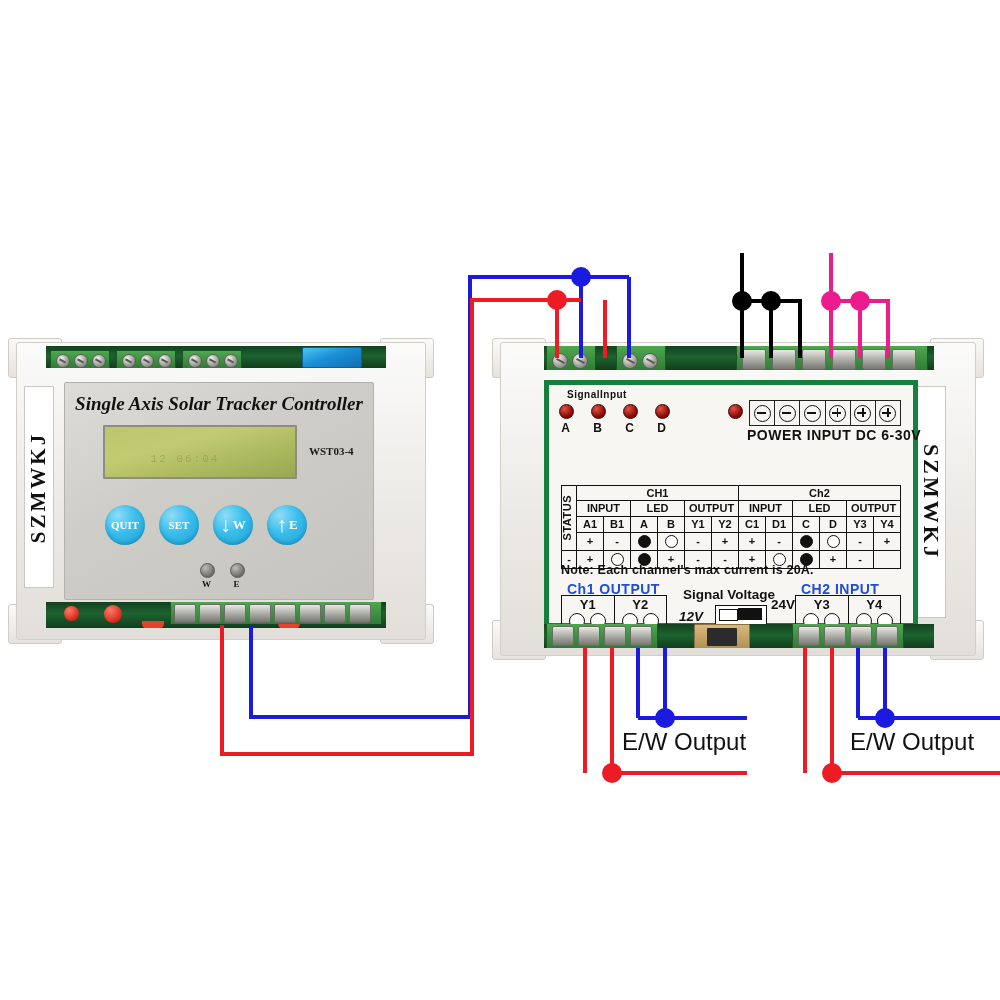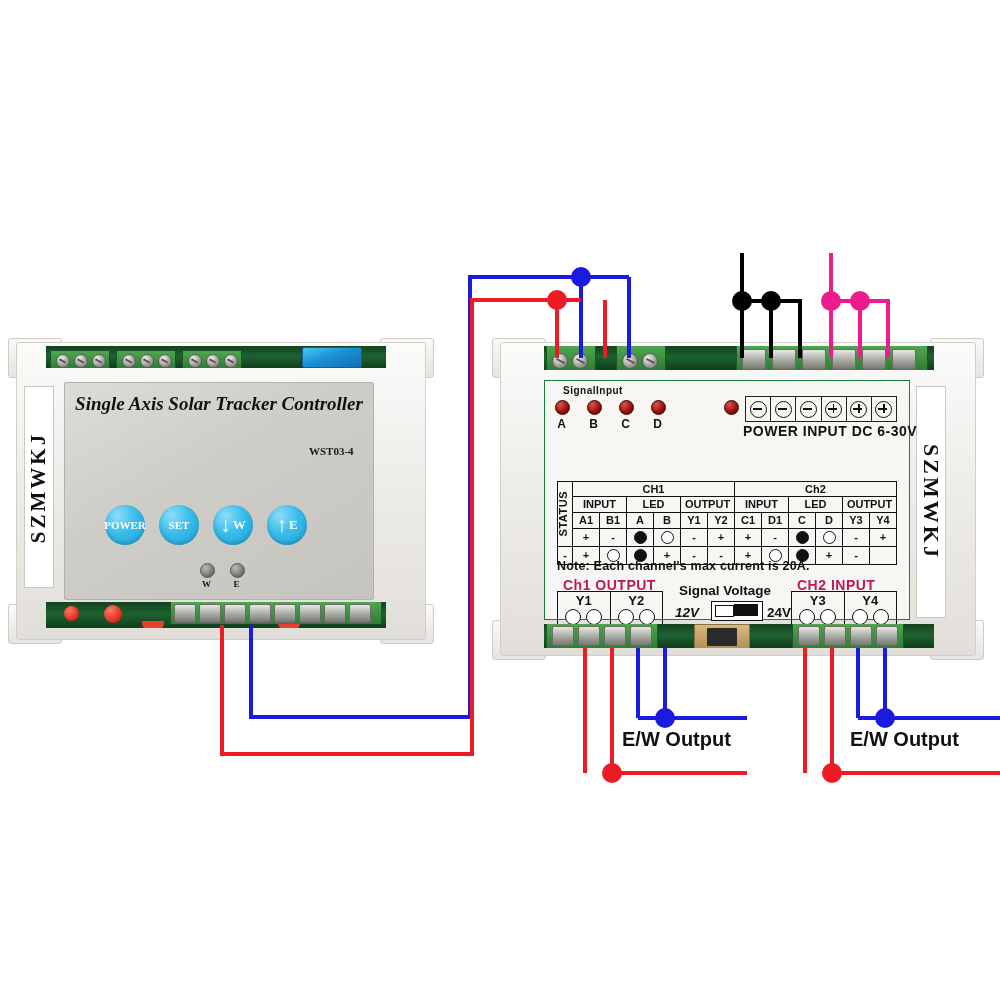--- a/index.html
+++ b/index.html
@@ -75,21 +75,21 @@
 
   
   .brand{position:absolute;background:#fff;border:1px solid #cbc8c2;
          display:flex;align-items:center;justify-content:center;overflow:hidden;}
   .brand span{font-family:"Liberation Serif",serif;font-weight:bold;
               white-space:nowrap;color:#111;letter-spacing:3px;}
   .brand.up span{transform:rotate(-90deg);}
   .brand.down span{transform:rotate(90deg);}
 
   
-  .relayface{position:absolute;background:#f7f6f3;border:1px solid #15803d;}
+  .relayface{position:absolute;background:#f7f6f3;border:5px solid #15803d;}
   .sig-lbl{position:absolute;font-size:10px;font-weight:bold;color:#111;
            font-family:"Liberation Sans",sans-serif;letter-spacing:.5px;white-space:nowrap;}
   .redled{position:absolute;border-radius:50%;
           background:radial-gradient(circle at 34% 28%,#e0534a,#8d0d08 62%,#4d0502 100%);
           border:1px solid #3a0402;}
   .abcd{position:absolute;font-size:12px;font-weight:bold;color:#111;text-align:center;
         font-family:"Liberation Sans",sans-serif;}
   .pwrbox{position:absolute;border:1px solid #222;display:flex;}
   .pwrbox .cell{flex:1;border-right:1px solid #222;display:flex;
                 align-items:center;justify-content:center;}
@@ -113,38 +113,38 @@
   .statuscell div{writing-mode:vertical-rl;transform:rotate(180deg);
         font-size:11px;font-weight:bold;letter-spacing:.5px;white-space:nowrap;}
   .dot{display:inline-block;width:11px;height:11px;border-radius:50%;
        border:1.4px solid #111;vertical-align:middle;}
   .dot.filled{background:#111;}
   .dot.open{background:#fff;}
   .note{position:absolute;font-size:12.5px;font-weight:bold;color:#111;
         font-family:"Liberation Sans",sans-serif;white-space:nowrap;letter-spacing:.2px;}
 
   
-  .outlbl{position:absolute;font-size:14px;font-weight:bold;color:#be185d;
+  .outlbl{position:absolute;font-size:14px;font-weight:bold;color:#1d4ed8;
           font-family:"Liberation Sans",sans-serif;white-space:nowrap;letter-spacing:.5px;}
   .outbox{position:absolute;border:1.3px solid #111;display:flex;}
   .outbox .half{flex:1;border-right:1.3px solid #111;position:relative;}
   .outbox .half:last-child{border-right:none;}
   .outbox .hlbl{position:absolute;top:1px;left:0;width:100%;text-align:center;
         font-size:13px;font-weight:bold;color:#111;font-family:"Liberation Sans",sans-serif;}
   .outbox .ring{position:absolute;top:17px;width:14px;height:14px;border-radius:50%;
         border:1.5px solid #111;background:#fff;}
 
   .sv-lbl{position:absolute;font-size:13.5px;font-weight:bold;color:#111;
           font-family:"Liberation Sans",sans-serif;white-space:nowrap;}
   .switch{position:absolute;border:1.4px solid #111;background:#fff;}
   .switch .knob{position:absolute;background:#111;}
   .switch .gap{position:absolute;background:#fff;border:1px solid #111;}
 
   
-  .ewlbl{position:absolute;font-size:20px;color:#111;font-weight:700;
+  .ewlbl{position:absolute;font-size:24px;color:#111;font-weight:400;
          font-family:"Liberation Sans",sans-serif;white-space:nowrap;}
 
   .rj{position:absolute;background:linear-gradient(180deg,#d9b97e,#b08f54);
       border:1px solid #8b7040;border-radius:1px;}
   .rj .inner{position:absolute;left:22%;top:12%;width:56%;height:76%;
       background:#2b2b2b;border-radius:1px;}
 </style>
 </head>
 <body>
 
@@ -185,25 +185,28 @@
     </div>
 
     <div class="brand up" style="left:16px;top:48px;width:28px;height:200px;">
       <span style="font-size:21px;">SZMWKJ</span>
     </div>
 
     <div class="faceplate" style="left:56px;top:44px;width:308px;height:216px;">
 
       <div class="ctl-title" style="left:0;top:10px;">Single Axis Solar Tracker Controller</div>
 
+      <div class="lcd" style="left:38px;top:42px;width:190px;height:50px;">
+        <div class="ghost">12 06:04</div>
+      </div>
 
       <div class="model" style="left:244px;top:62px;">WST03-4</div>
 
       <div class="btn" style="left:40px;top:122px;width:40px;height:40px;">
-        <span style="font-size:11px;">POWER</span>
+        <span style="font-size:11px;">QUIT</span>
       </div>
       <div class="btn" style="left:94px;top:122px;width:40px;height:40px;">
         <span style="font-size:11px;">SET</span>
       </div>
       <div class="btn" style="left:148px;top:122px;width:40px;height:40px;">
         <span class="arrow">↓</span>
         <span style="font-size:13px;">W</span>
       </div>
       <div class="btn" style="left:202px;top:122px;width:40px;height:40px;">
         <span class="arrow">↑</span>
@@ -385,21 +388,21 @@
           <div class="ring" style="left:28px;"></div>
         </div>
       </div>
 
       <div class="sv-lbl" style="left:134px;top:202px;">Signal Voltage</div>
       <div class="sv-lbl" style="left:130px;top:224px;font-style:italic;">12V</div>
       <div class="switch" style="left:166px;top:220px;width:50px;height:18px;">
         <div class="gap" style="left:3px;top:3px;width:17px;height:10px;"></div>
         <div class="knob" style="left:22px;top:2px;width:24px;height:12px;"></div>
       </div>
-      <div class="sv-lbl" style="left:222px;top:224px;">24V</div>
+      <div class="sv-lbl" style="left:222px;top:212px;">24V</div>
 
       <div class="outlbl" style="left:252px;top:196px;">CH2 INPUT</div>
       <div class="outbox" style="left:246px;top:210px;width:104px;height:36px;">
         <div class="half">
           <div class="hlbl">Y3</div>
           <div class="ring" style="left:7px;"></div>
           <div class="ring" style="left:28px;"></div>
         </div>
         <div class="half">
           <div class="hlbl">Y4</div>

